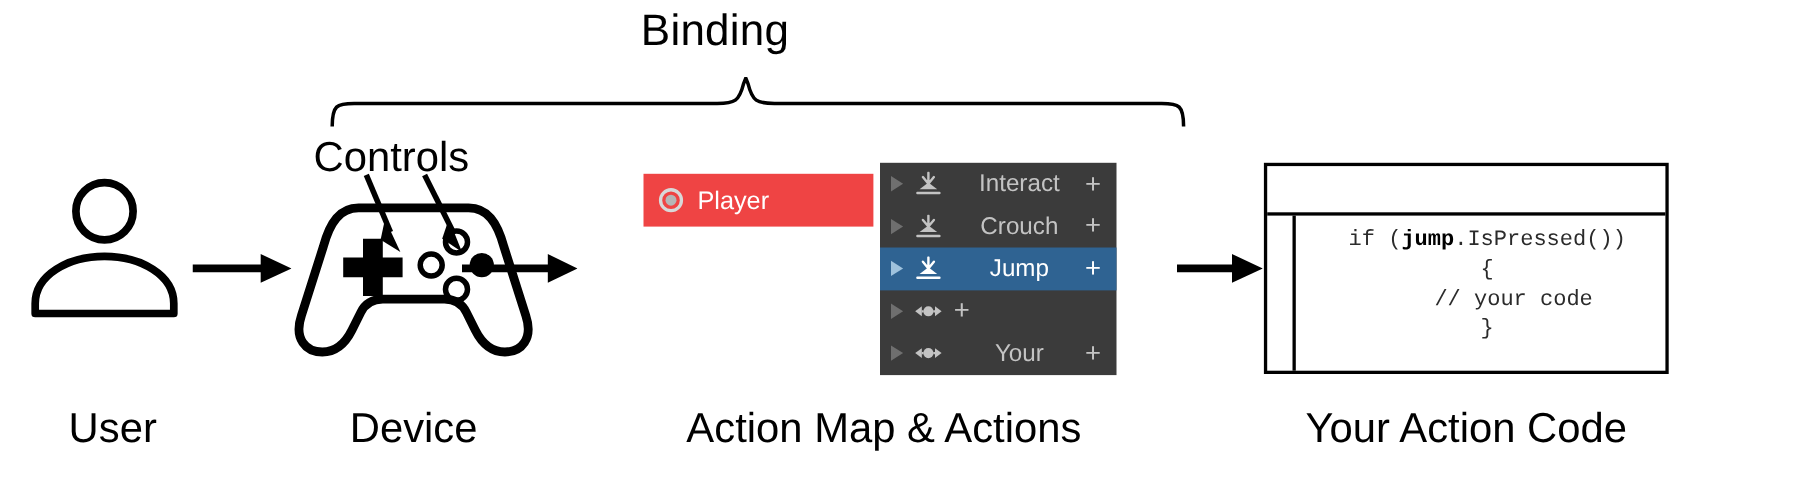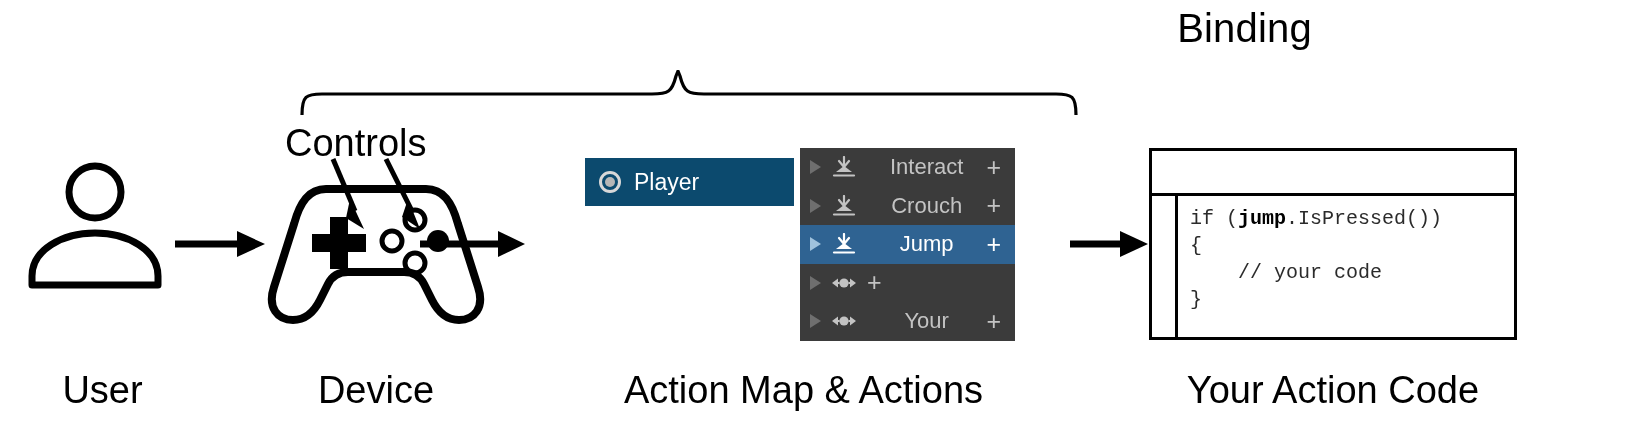--- a/index.html
+++ b/index.html
@@ -5,22 +5,22 @@
   html,body{margin:0;padding:0;background:#fff;}
   body{
     width:1635px;height:434px;position:relative;overflow:hidden;
     font-family:"Liberation Sans","DejaVu Sans",sans-serif;
     color:#000;
   }
   .abs{position:absolute;}
 
   
   #binding-label{
-    left:0;top:8px;width:1300px;text-align:right;
-    font-size:40px;letter-spacing:.2px;line-height:1;padding-left:12px;
+    left:0;top:8px;width:1300px;text-align:center;
+    font-size:40px;letter-spacing:.2px;line-height:1;
   }
   #binding-brace{left:300px;top:70px;}
 
   
   #controls-label{left:285px;top:124px;font-size:38px;line-height:1;}
   #controls-arrows{left:300px;top:155px;}
 
   
   #user-icon{left:22px;top:160px;}
   #arrow-user-device{left:175px;top:228px;}
@@ -31,21 +31,21 @@
 
   
   #action-map-panel{
     left:585px;top:158px;width:209px;
     background:#3b3b3b;
   }
   .map-row{
     height:48px;display:flex;align-items:center;padding-left:14px;box-sizing:border-box;
     color:#c8c8c8;font-size:23px;
   }
-  .map-row.selected{background:#0c4a6e;color:#fff;}
+  .map-row.selected{background:#ef4444;color:#fff;}
   .map-row .label{margin-left:13px;}
 
   
   .donut{
     width:22px;height:22px;border-radius:50%;
     border:3px solid #d8d8d8;box-sizing:border-box;
     display:flex;align-items:center;justify-content:center;flex:0 0 auto;
   }
   .donut i{width:10px;height:10px;border-radius:50%;background:#b6b6b6;display:block;}
 
@@ -70,21 +70,21 @@
   .action-row .act-label{flex:1 1 auto;white-space:nowrap;}
   .action-row .plus{
     font-size:25px;line-height:1;color:#c3c3c3;flex:0 0 auto;
   }
   .action-row.selected .plus{color:#fff;}
 
   
   #arrow-actions-code{left:1070px;top:228px;}
   #code-window{
     left:1149px;top:148px;width:368px;height:192px;
-    border:3px solid #000;box-sizing:border-box;background:#fff;
+    border:3px solid #000;box-sizing:border-box;background:#fff;text-align:center;
   }
   #code-titlebar{height:45px;border-bottom:3px solid #000;box-sizing:border-box;}
   #code-body{display:flex;height:calc(100% - 45px);box-sizing:border-box;}
   #code-gutter{width:26px;border-right:3px solid #000;box-sizing:border-box;flex:0 0 auto;}
   #code-text{
     flex:1 1 auto;padding:9px 0 0 12px;box-sizing:border-box;
     font-family:"Liberation Mono","DejaVu Sans Mono",monospace;
     font-size:20px;line-height:27px;color:#2b2b2b;white-space:pre;
   }
   #code-text b{font-weight:bold;color:#000;}

